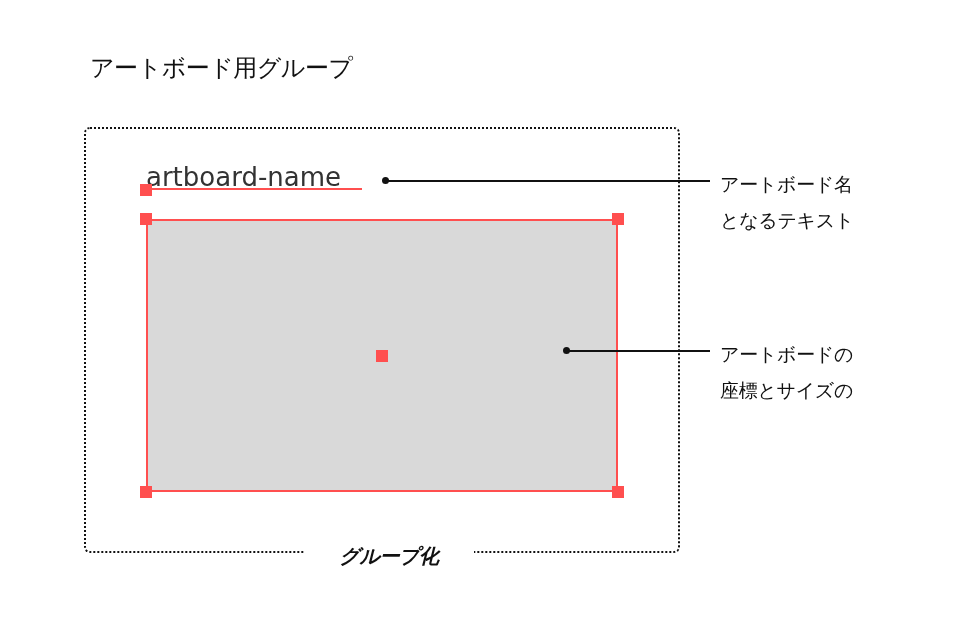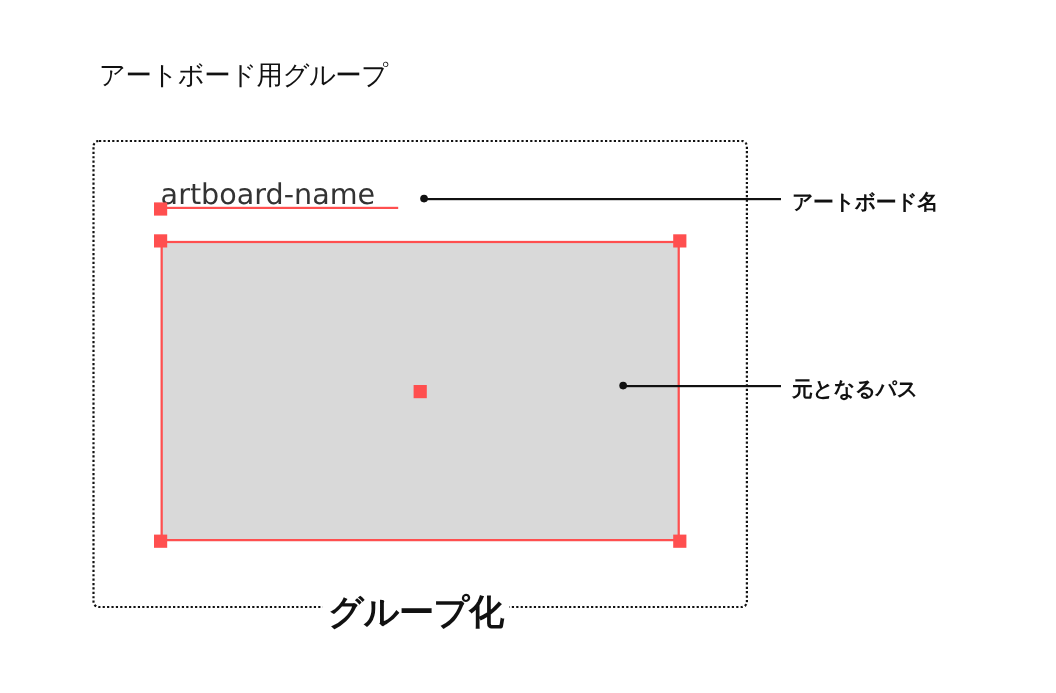--- a/index.html
+++ b/index.html
@@ -12,40 +12,41 @@
     .abs { position: absolute; }
     .title {
       left: 90px; top: 52px; font-size: 24px; font-weight: normal; line-height: 32px;
       letter-spacing: -0.5px; white-space: nowrap;
     }
     .group-box {
       left: 84px; top: 127px; width: 596px; height: 426px;
       border: 2px dotted #111; border-radius: 6px; box-sizing: border-box;
     }
     .group-label {
-      left: 293px; top: 536px; width: 170px; height: 40px; background: #fff;
-      font-size: 32px; font-weight: bold; text-align: center; line-height: 40px;
+      left: 304px; top: 536px; width: 170px; height: 40px; background: #fff;
+      font-size: 20px; font-weight: bold; text-align: center; line-height: 40px;
       letter-spacing: -0.5px;
+      font-style: italic;
     }
     .artname {
       left: 146px; top: 162px; font-size: 26px; line-height: 30px; color: #333;
       letter-spacing: 0px; white-space: nowrap;
     }
     .artname-underline {
       left: 146px; top: 188px; width: 216px; height: 2px; background: #ff4f4f;
     }
     .handle { width: 12px; height: 12px; background: #ff4f4f; }
     .artboard-rect {
       left: 146px; top: 219px; width: 472px; height: 273px;
       background: #d9d9d9; border: 2px solid #ff4f4f; box-sizing: border-box;
     }
     .leader { height: 2px; background: #111; }
     .dot { width: 7px; height: 7px; border-radius: 50%; background: #111; }
     .annot {
-      font-size: 19px; font-weight: bold; line-height: 36px; white-space: nowrap;
+      font-size: 19px; font-weight: normal; line-height: 36px; white-space: nowrap;
       letter-spacing: -0.3px;
     }
   </style>
 </head>
 <body>
 
 <div class="abs title">アートボード用グループ</div>
 
 <div class="abs group-box"></div>
 <div class="abs group-label">グループ化</div>
@@ -62,17 +63,19 @@
 <div class="abs handle" style="left:376px; top:350px;"></div>
 
 <div class="abs dot" style="left:382px; top:177px;"></div>
 <div class="abs leader" style="left:386px; top:180px; width:324px;"></div>
 
 <div class="abs dot" style="left:563px; top:347px;"></div>
 <div class="abs leader" style="left:566px; top:350px; width:144px;"></div>
 
 <div class="abs annot" style="left:720px; top:166px;">
   <div>アートボード名</div>
+  <div>となるテキスト</div>
 </div>
 
 <div class="abs annot" style="left:720px; top:336px;">
-  <div>元となるパス</div>
+  <div>アートボードの</div>
+  <div>座標とサイズの</div>
 </div>
 
 </body></html>

